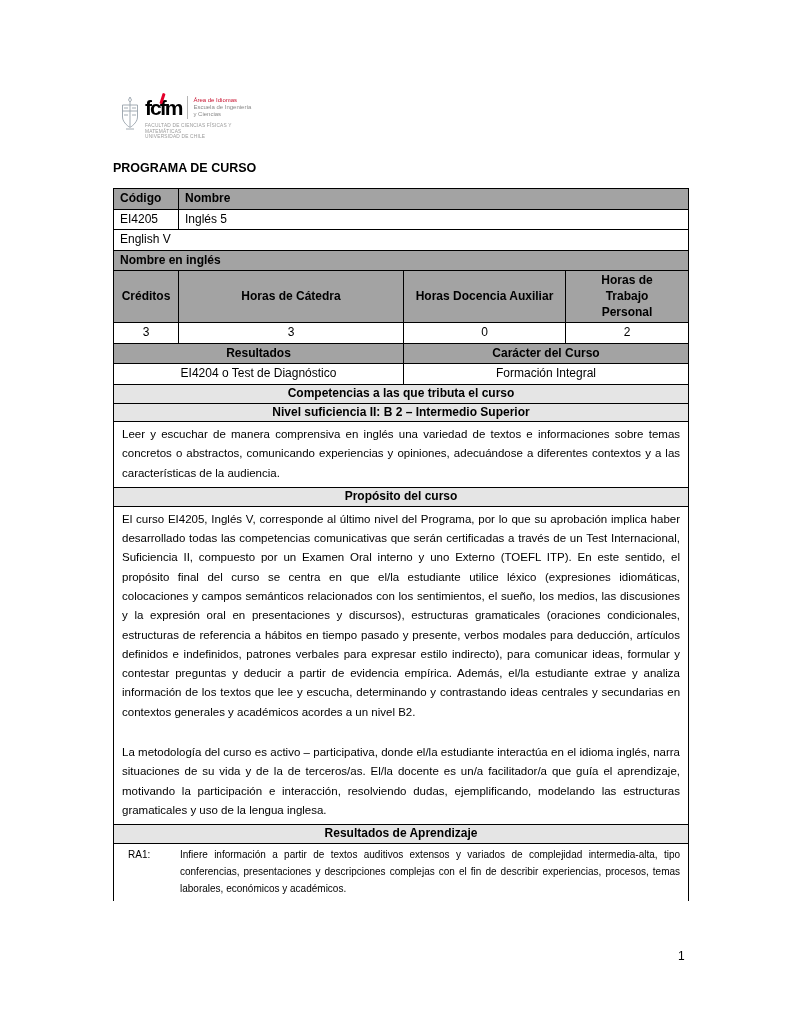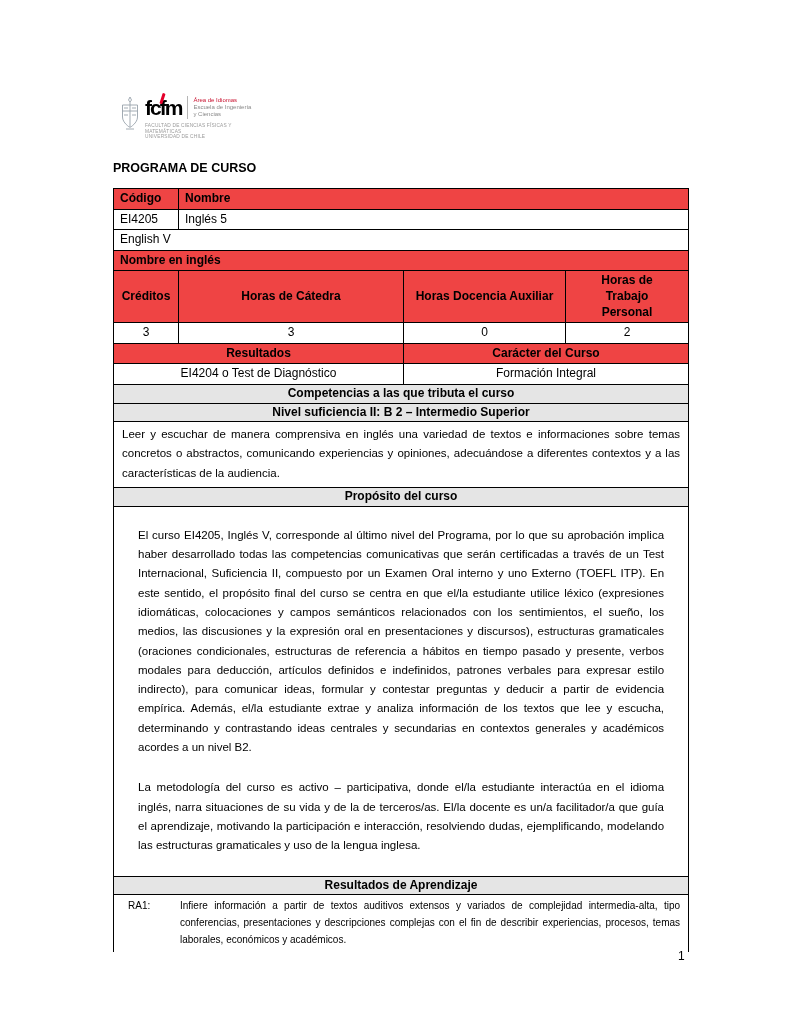--- a/index.html
+++ b/index.html
@@ -46,31 +46,31 @@
   .doc { position:absolute; left:113px; top:188px; width:575px; }
   table { border-collapse:collapse; table-layout:fixed; width:575px; }
   col.c1{width:65px;} col.c2{width:225px;} col.c3{width:162px;} col.c4{width:123px;}
   td {
     border:1.5px solid #000;
     padding:2px 6px;
     font-size:12px; line-height:1.3;
     vertical-align:middle;
     overflow:hidden;
   }
-  .hdr { background:#ef4444; font-weight:bold; }
+  .hdr { background:#a3a3a3; font-weight:bold; }
   .bar { background:#e5e5e5; font-weight:bold; text-align:center; padding:1px 20px; }
   .center { text-align:center; }
   .credits-hd td { height:46px; text-align:center; }
   .narrow-inner { max-width:52px; margin:8px auto; }
   .narrow-inner-wide { max-width:80px; margin:0 auto; }
   .para {
     text-align:justify; font-size:11.5px; line-height:1.68;
     padding:3px 8px 4px;
   }
-  .para p { margin:16px; }
+  .para p { margin:0; }
   .para p + p { margin-top:21px; }
   .no-bottom td { border-bottom:none; }
   .ra-cell { padding:2px 6px 4px 6px; }
   .ra-row { display:flex; font-size:10px; line-height:1.7; }
   .ra-code { flex:none; width:52px; padding-left:8px; }
   .ra-text { flex:1; text-align:justify; padding-right:2px; }
 
   
   .page-number { position:absolute; left:678px; top:949px; font-size:12px; }
 </style>

